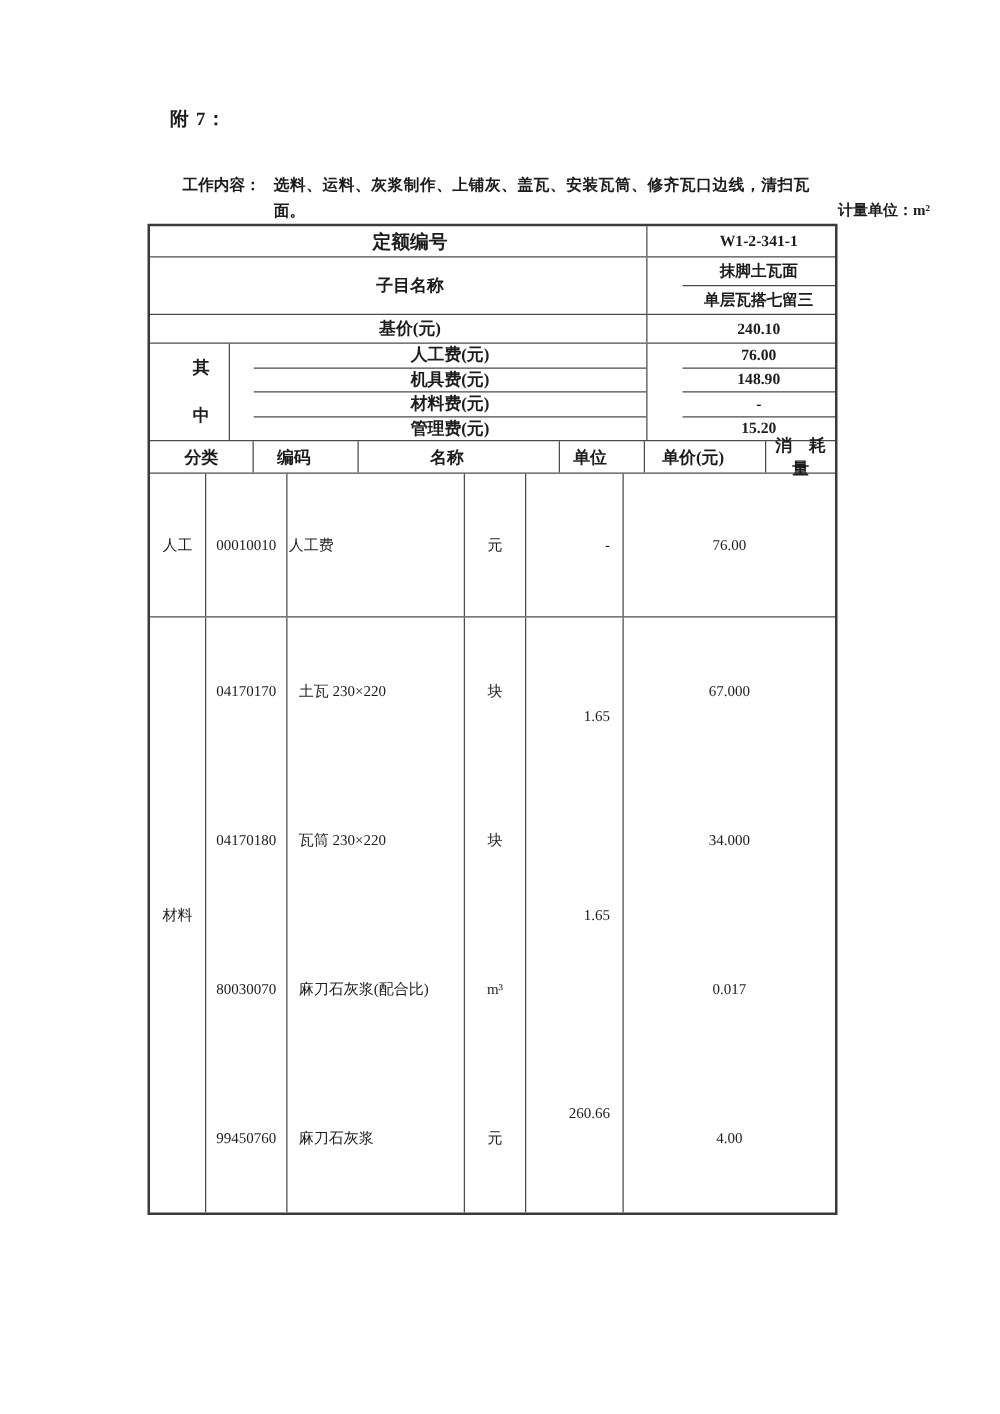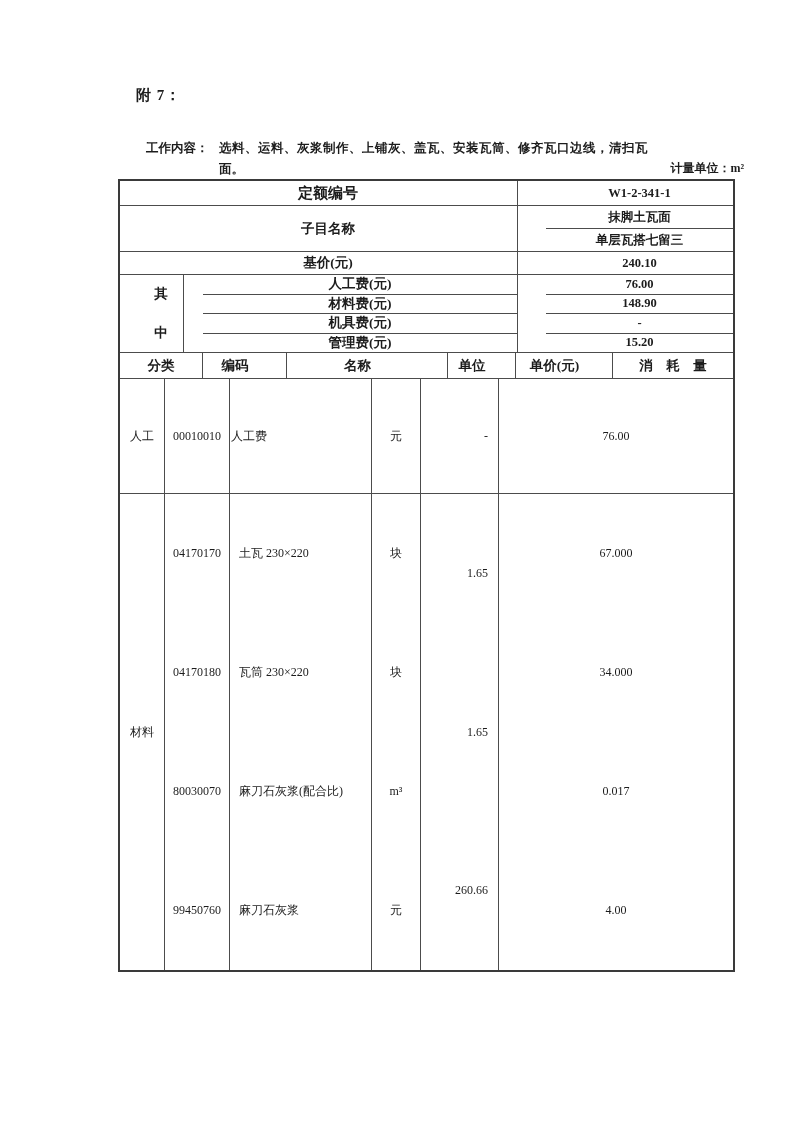--- a/index.html
+++ b/index.html
@@ -12,21 +12,21 @@
   .b{font-weight:bold;margin-left:19px;}
   .attach{left:117px;top:86px;font-size:15px;letter-spacing:1px;}
   .wc-label{left:127px;top:140px;font-size:12.5px;}
   .wc-line1{left:200px;top:140px;font-size:12.5px;letter-spacing:0.5px;}
   .wc-line2{left:200px;top:161px;font-size:12.5px;}
   .unit{top:160px;right:56px;font-size:12px;}
   .pageno{left:0;top:1083px;width:100%;text-align:right;font-size:12px;}
 
   
   .qtable{
-    left:118px;top:179px;width:617px;box-sizing:border-box;
+    left:118px;top:179px;width:552px;box-sizing:border-box;
     border:2px solid #3a3a3a;background:#fff;
   }
   .qtable *{box-sizing:border-box;}
   .trow{display:flex;border-top:1px solid #4c4c4c;}
   .trow.first{border-top:none;}
   .cell{display:flex;align-items:center;justify-content:center;text-align:center;}
   .bl{border-left:1px solid #4c4c4c;}
   .w-cat{width:44px;}
   .w-code{width:65px;}
   .w-name{width:142px;}
@@ -83,22 +83,22 @@
     <div class="cell grow bl fs-val">240.10</div>
   </div>
 
   <div class="trow" style="height:78px">
     <div class="w-cat among b fs-lbl">
       <span>其</span>
       <span>中</span>
     </div>
     <div class="span-fee bl stack">
       <div class="subcell b fs-lbl">人工费(元)</div>
+      <div class="subcell b fs-lbl">机具费(元)</div>
       <div class="subcell b fs-lbl">材料费(元)</div>
-      <div class="subcell b fs-lbl">机具费(元)</div>
       <div class="subcell b fs-lbl">管理费(元)</div>
     </div>
     <div class="grow bl stack">
       <div class="subcell fs-val">76.00</div>
       <div class="subcell fs-val">148.90</div>
       <div class="subcell fs-val">-</div>
       <div class="subcell fs-val">15.20</div>
     </div>
   </div>
 

